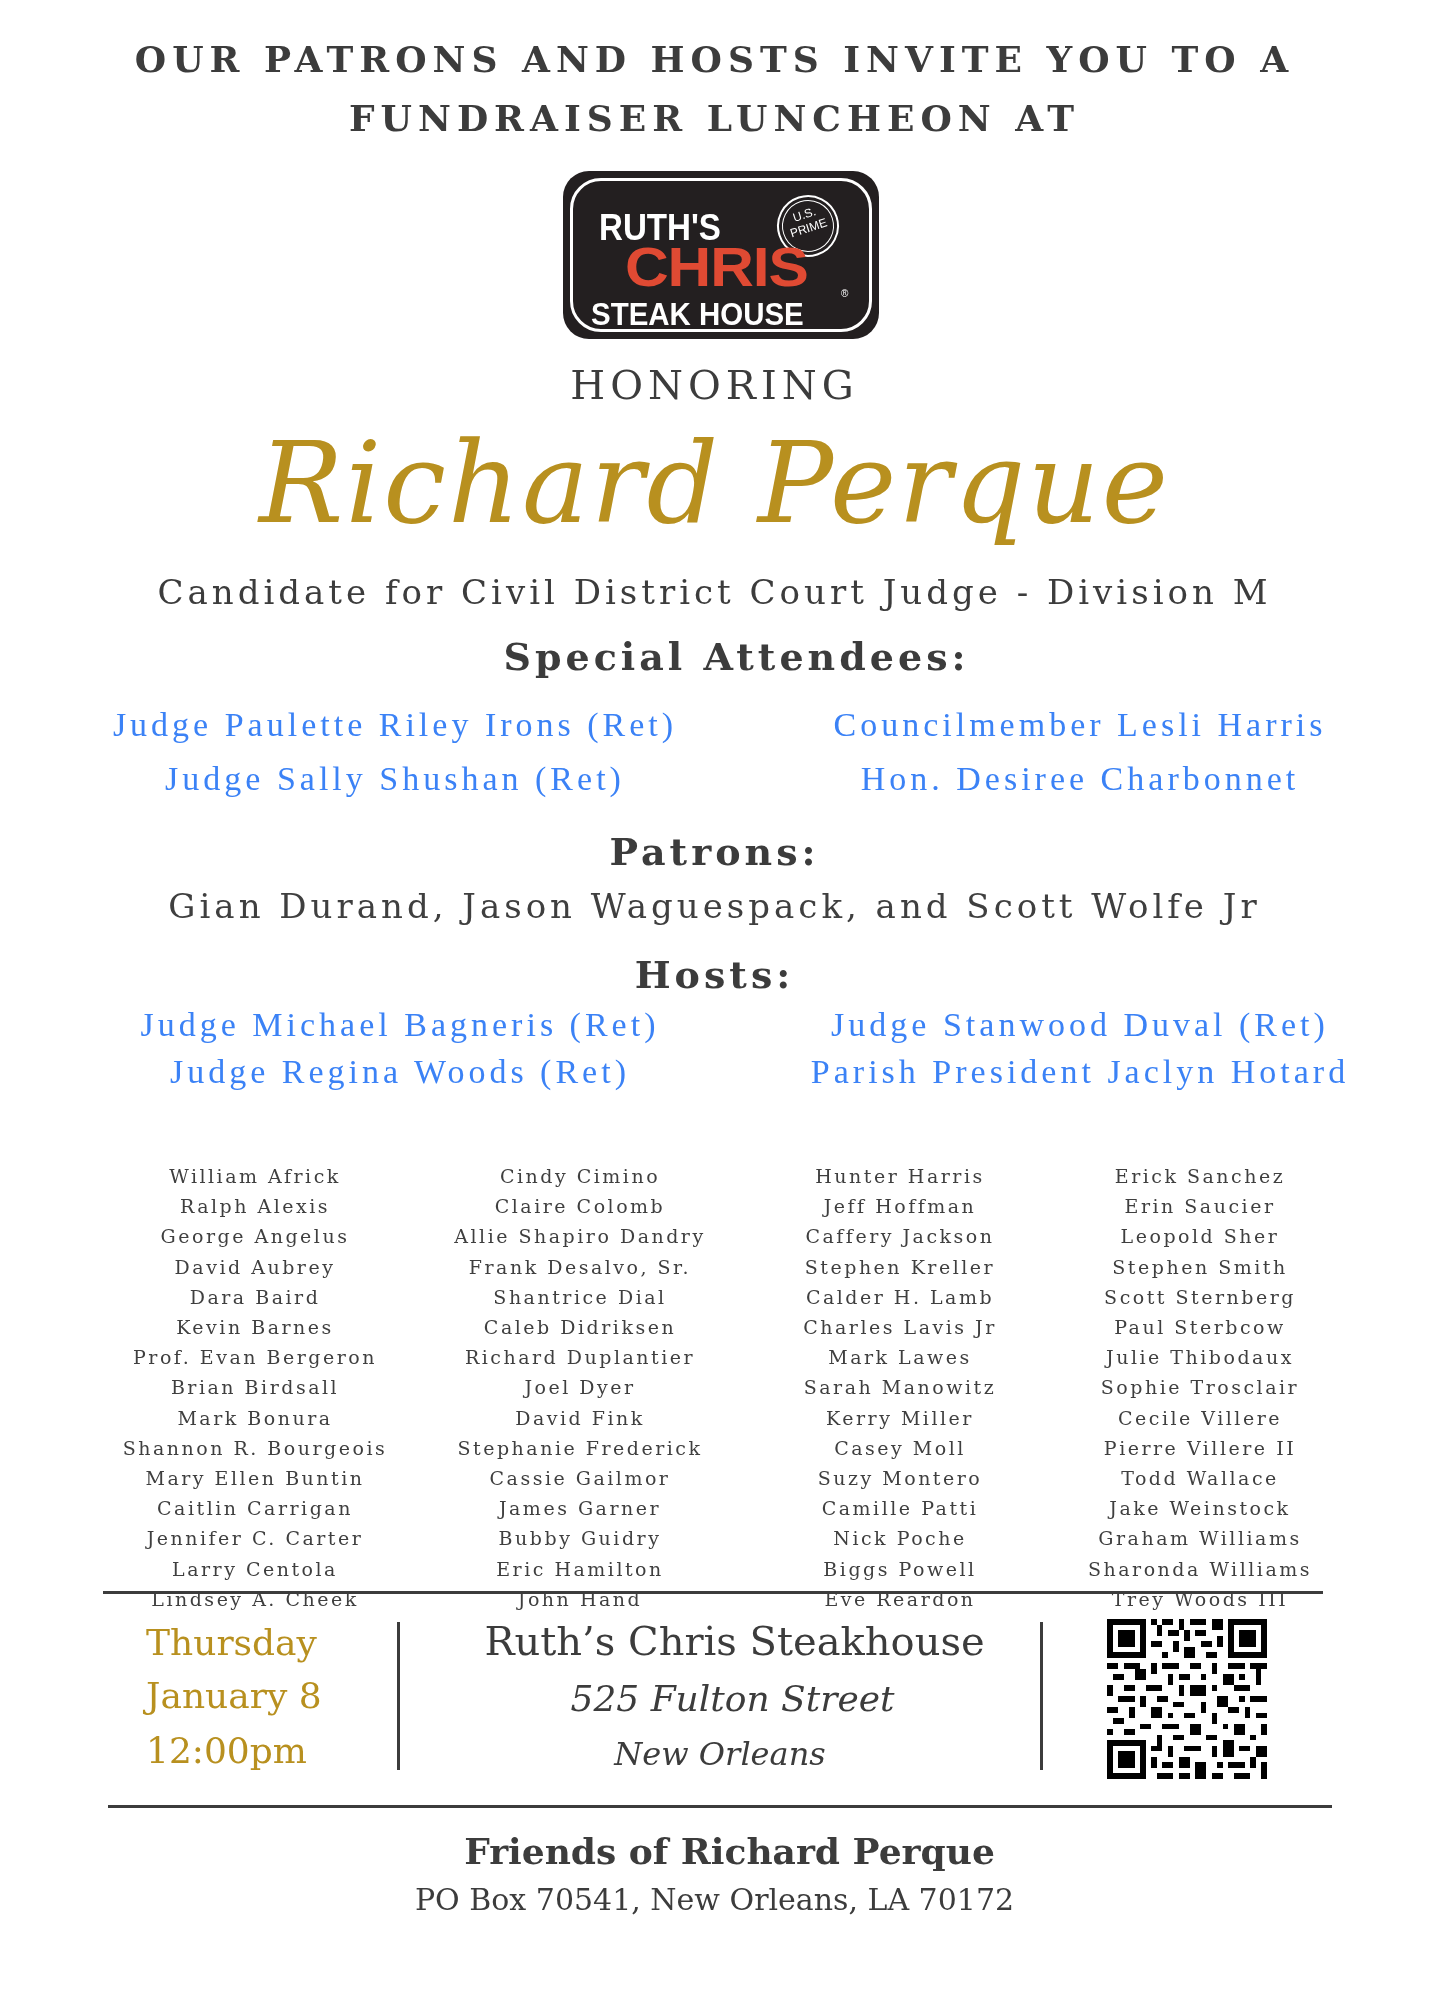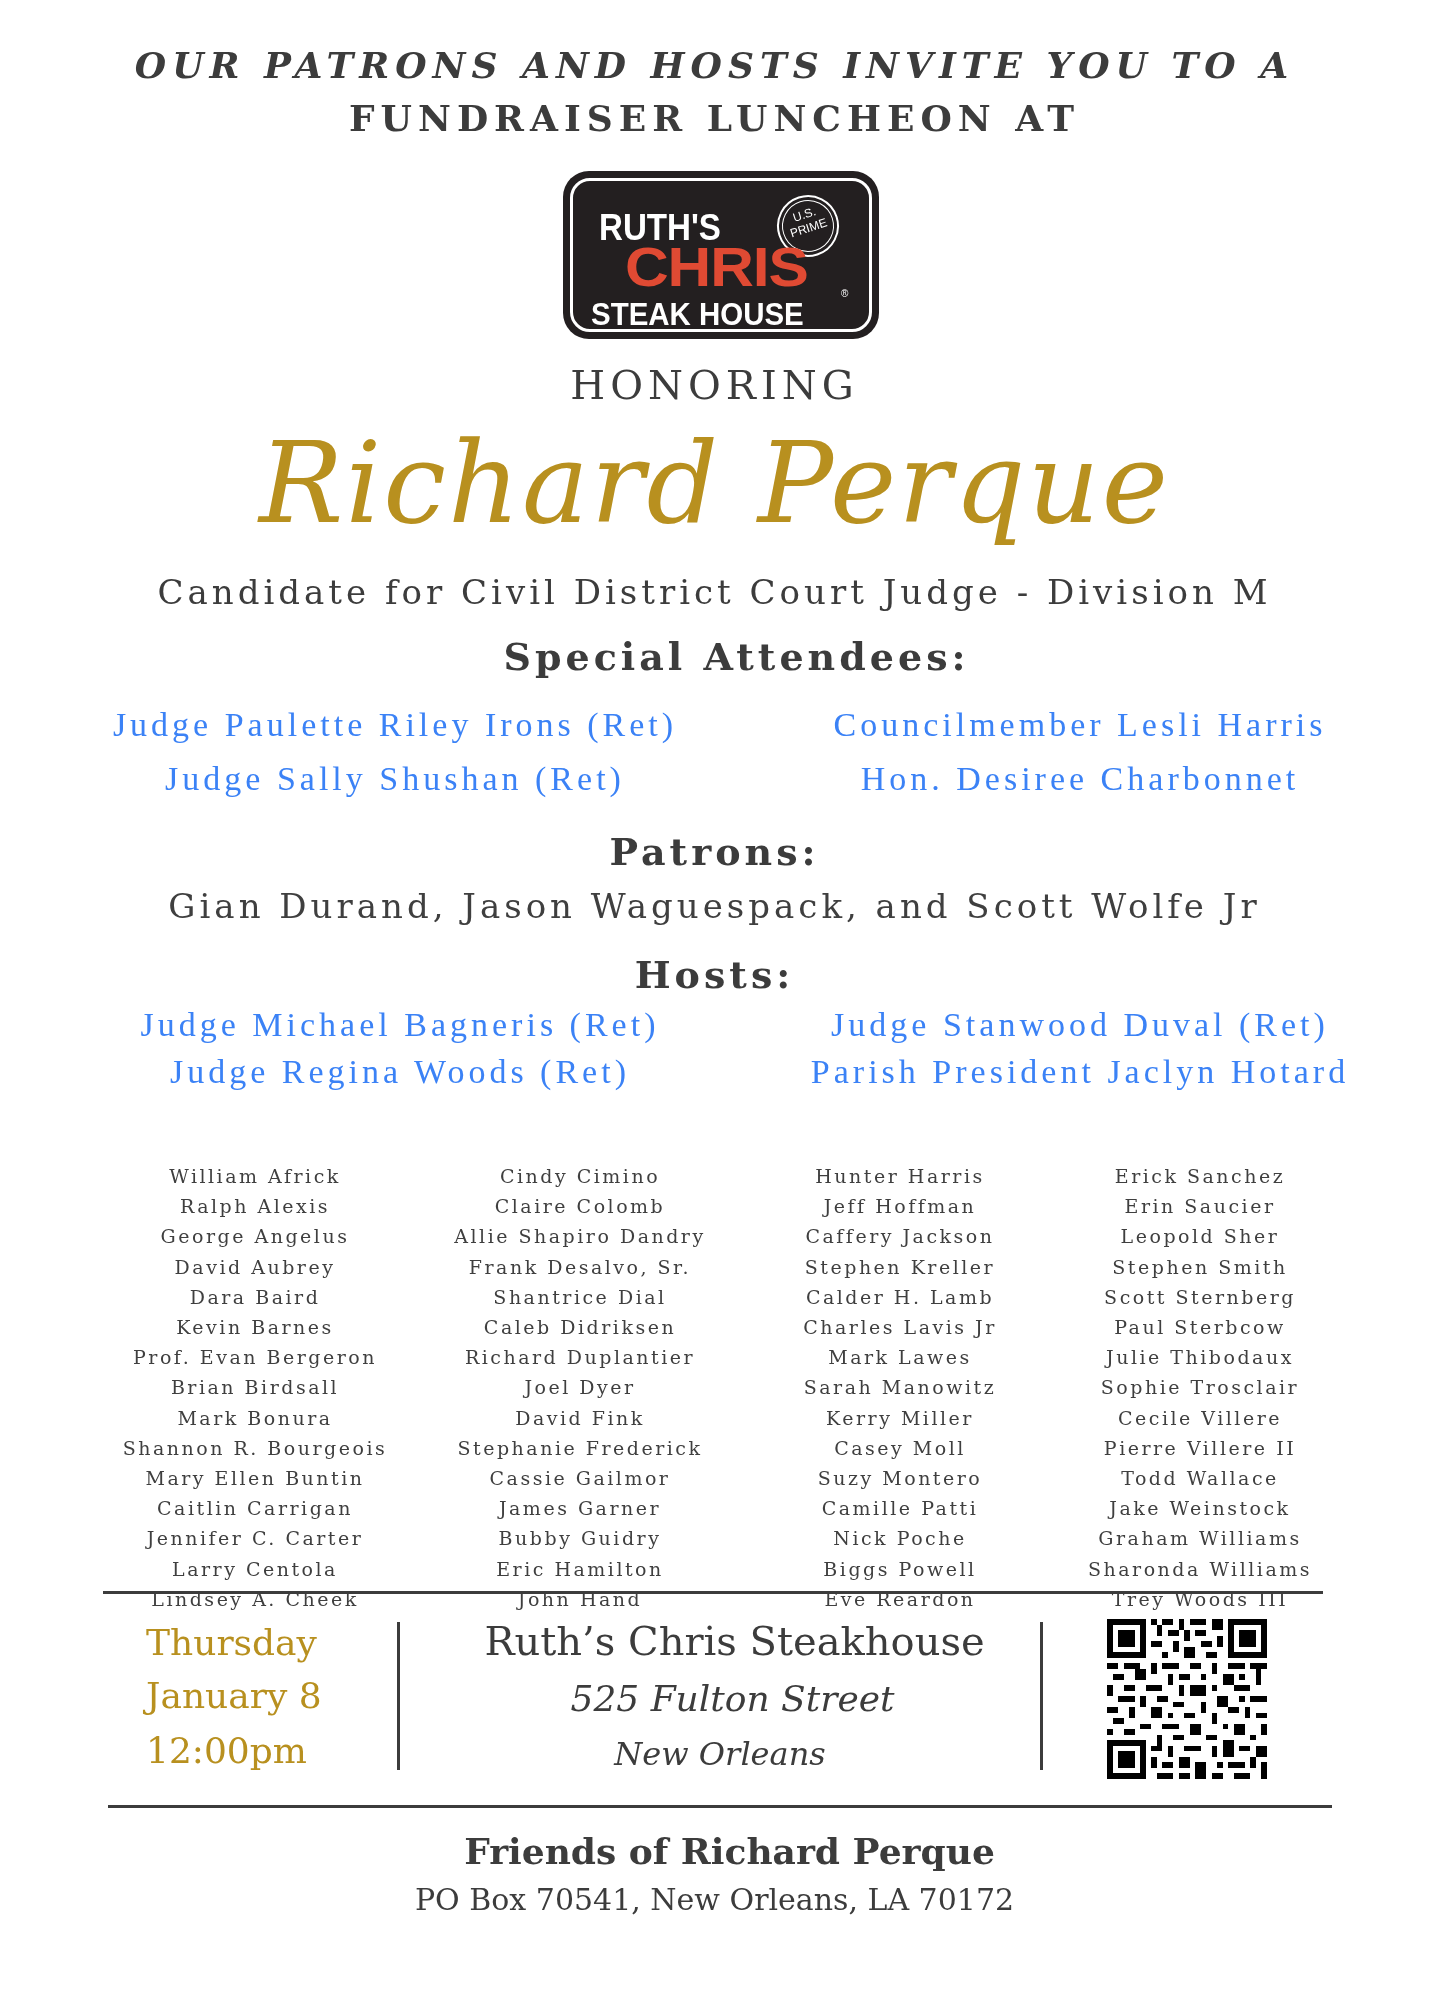--- a/index.html
+++ b/index.html
@@ -2,29 +2,29 @@
 <html><head>
 <meta charset="utf-8">
 <style>
   * { box-sizing: border-box; margin: 0; padding: 0; }
   html, body { width: 1429px; height: 2000px; background: #ffffff; overflow: hidden; }
   body { position: relative; color: #3f3f3f; font-family: "DejaVu Serif", serif; }
 
   .abs { position: absolute; left: 0; width: 1429px; text-align: center; white-space: nowrap; }
 
   .intro { font-family: "DejaVu Serif", serif; font-weight: bold; font-size: 36px; letter-spacing: 6px; color: #3c3c3c; line-height: 58px; }
-  #intro1 { top: 36px; font-style: italic; }
+  #intro1 { top: 30px; }
   #intro2 { top: 89px; }
 
   .logo {
     position: absolute; left: 563px; top: 171px; width: 316px; height: 168px;
     background: #231f20; border-radius: 26px; padding: 7px;
   }
   .logo-inner {
-    width: 100%; height: 100%; border: 3px solid #ffffff; border-radius: 20px;
+    width: 100%; height: 100%; border: 3px solid #ffffff; border-radius: 31px;
     position: relative; overflow: hidden;
   }
   .logo-ruths { position: absolute; left: 26px; top: 26px; font-family: "Liberation Sans", sans-serif; font-weight: bold; font-size: 36px; color: #ffffff; letter-spacing: 0px; transform: scaleX(0.92); transform-origin: left; }
   .logo-chris { position: absolute; left: 52px; top: 58px; font-family: "Liberation Sans", sans-serif; font-weight: bold; font-size: 56px; line-height: 56px; color: #e04a33; transform: scaleX(1.08); transform-origin: left; letter-spacing: -1px; }
   .logo-reg { position: absolute; left: 268px; top: 107px; font-family: "Liberation Sans", sans-serif; font-size: 10px; color: #fff; }
   .logo-steak { position: absolute; left: 18px; top: 116px; font-family: "Liberation Sans", sans-serif; font-weight: bold; font-size: 31px; color: #ffffff; transform: scaleX(0.95); transform-origin: left; }
   .logo-seal {
     position: absolute; left: 204px; top: 14px; width: 62px; height: 62px; border: 2px solid #ffffff;
     border-radius: 50%; transform: rotate(-18deg); text-align: center; color: #fff;
     font-family: "Liberation Sans", sans-serif; font-size: 12px; line-height: 14px; padding-top: 10px;

